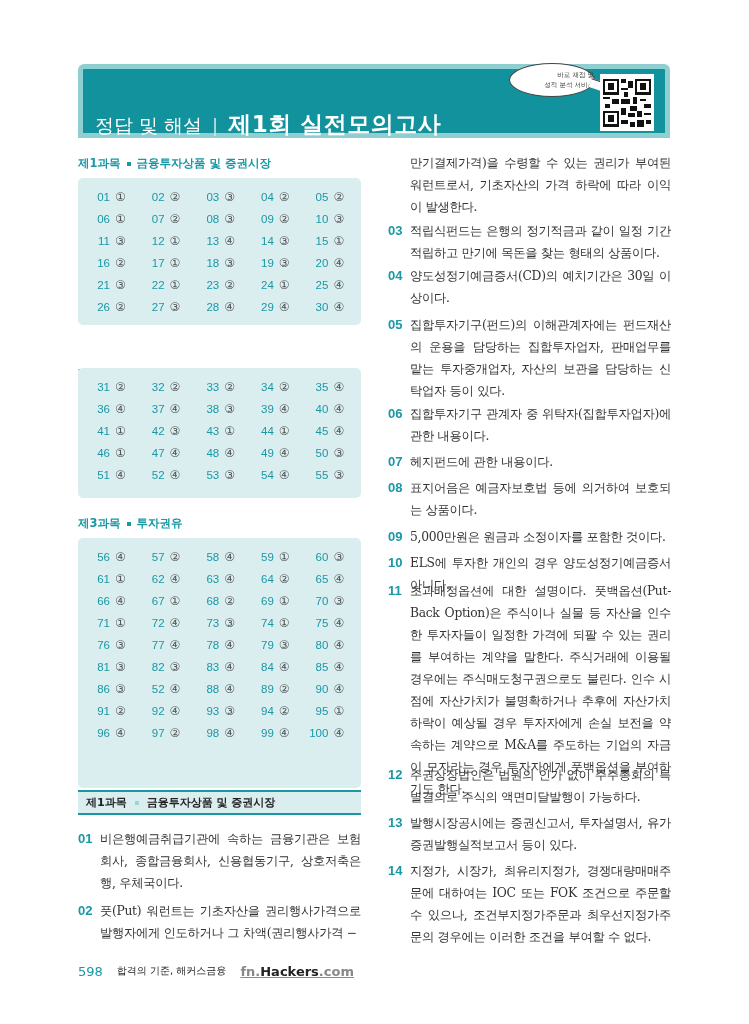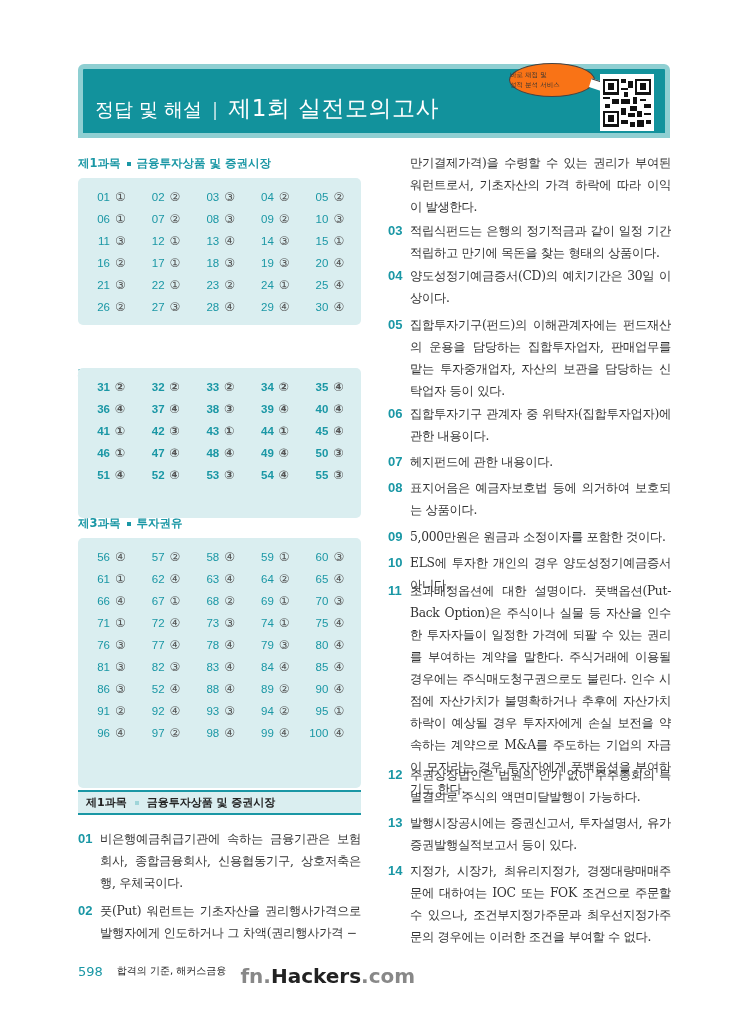--- a/index.html
+++ b/index.html
@@ -11,24 +11,24 @@
     position: absolute; left: 78px; top: 64px; width: 592px; height: 74px;
     background: #12929c; border-top: 5px solid #8fcfd2; border-left: 5px solid #8fcfd2;
     border-right: 5px solid #8fcfd2; border-bottom: 5px solid #8fcfd2; border-radius: 6px 6px 0 0;
   }
   .banner-title {
     position: absolute; left: 12px; top: 24px; color: #fff; font-size: 19px; white-space: nowrap;
     display: flex; align-items: baseline;
   }
   .banner-title .pre { font-weight: normal; font-size: 19px; }
   .banner-title .sep { margin: 0 10px; color: #cfe9ea; font-size: 18px; }
-  .banner-title .main { font-weight: normal; font-size: 23px; letter-spacing: 0.5px; }
+  .banner-title .main { font-weight: bold; font-size: 23px; letter-spacing: 0.5px; margin-top: 16px; }
   .bubble {
-    position: absolute; left: 426px; top: -6px; width: 86px; height: 34px; background: #f97316;
-    border: 1px solid #444; border-radius: 50%; font-size: 6.5px; color: #333; text-align: left;
+    position: absolute; left: 426px; top: -6px; width: 86px; height: 34px; background: #ffffff;
+    border: 1px solid #444; border-radius: 50%; font-size: 6.5px; color: #333; text-align: right;
     line-height: 10px; padding-top: 6px;
   }
   .bubble::after {
     content: ""; position: absolute; right: -8px; top: 16px; width: 12px; height: 8px;
     background: #fff; border-top: 1px solid #444; transform: rotate(18deg);
   }
   .qr {
     position: absolute; left: 517px; top: 5px; width: 54px; height: 57px; background: #fff;
     padding: 3px;
   }
@@ -58,21 +58,21 @@
   }
   .exp-head .dot { display: inline-block; width: 4px; height: 4px; background: #9fd5d9; margin: 0 8px; vertical-align: middle; }
 
   .exp-item { position: absolute; font-size: 12.3px; line-height: 22px; color: #333; font-family: "DejaVu Serif", serif; }
   .exp-item .qn { position: absolute; left: 0; top: 0; color: #1a97a5; font-weight: bold; font-family: "Liberation Sans", sans-serif; font-size: 13px; }
   .exp-item .txt { margin-left: 22px; text-align: justify; text-align-last: left; letter-spacing: -0.3px; }
 
   .footer { position: absolute; left: 78px; top: 964px; display: flex; align-items: flex-start; white-space: nowrap; }
   .footer .page { color: #1a97a5; font-size: 13px; margin-right: 14px; }
   .footer .slogan { font-size: 10px; color: #222; margin-right: 14px; }
-  .footer .site { font-size: 20px; font-weight: bold; color: #888; }
+  .footer .site { font-size: 13px; font-weight: bold; color: #888; text-decoration: underline; }
   .footer .site b { color: #222; }
 </style>
 </head>
 <body>
 
 <div class="banner">
   <div class="banner-title">
     <span class="pre">정답 및 해설</span>
     <span class="sep">|</span>
     <span class="main">제1회 실전모의고사</span>
@@ -249,21 +249,21 @@
       <div class="ans-cell">
         <span class="num">30</span>
         <span class="choice">④</span>
       </div>
     </div>
 </div>
 
 <div class="sec-head" style="top:366px;">
   <span>제2과목</span><span class="dot"></span><span>증권투자</span>
 </div>
-<div class="ans-box" style="top:368px; height:150px;font-weight:bold;">
+<div class="ans-box" style="top:368px; height:130px;">
   <div class="ans-grid" id="grid-1">
       <div class="ans-cell">
         <span class="num">31</span>
         <span class="choice">②</span>
       </div>
       <div class="ans-cell">
         <span class="num">32</span>
         <span class="choice">②</span>
       </div>
       <div class="ans-cell">

